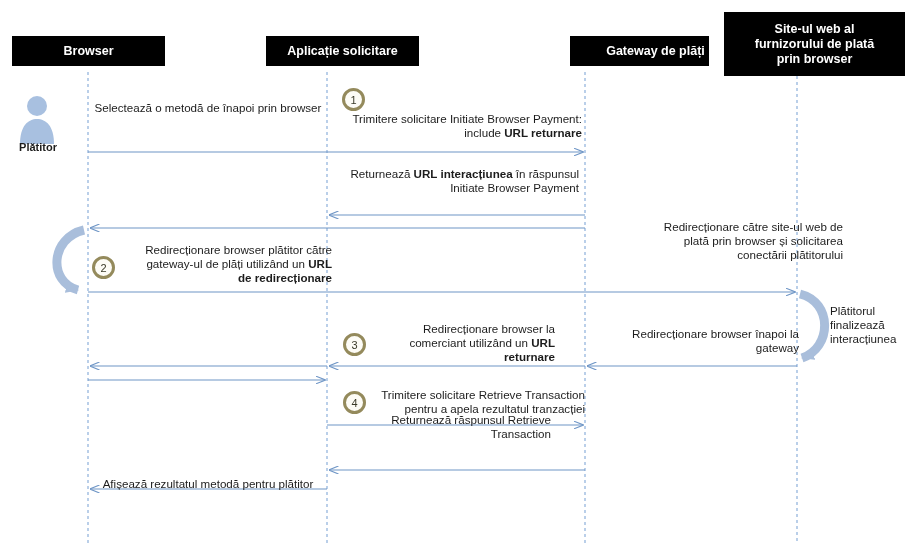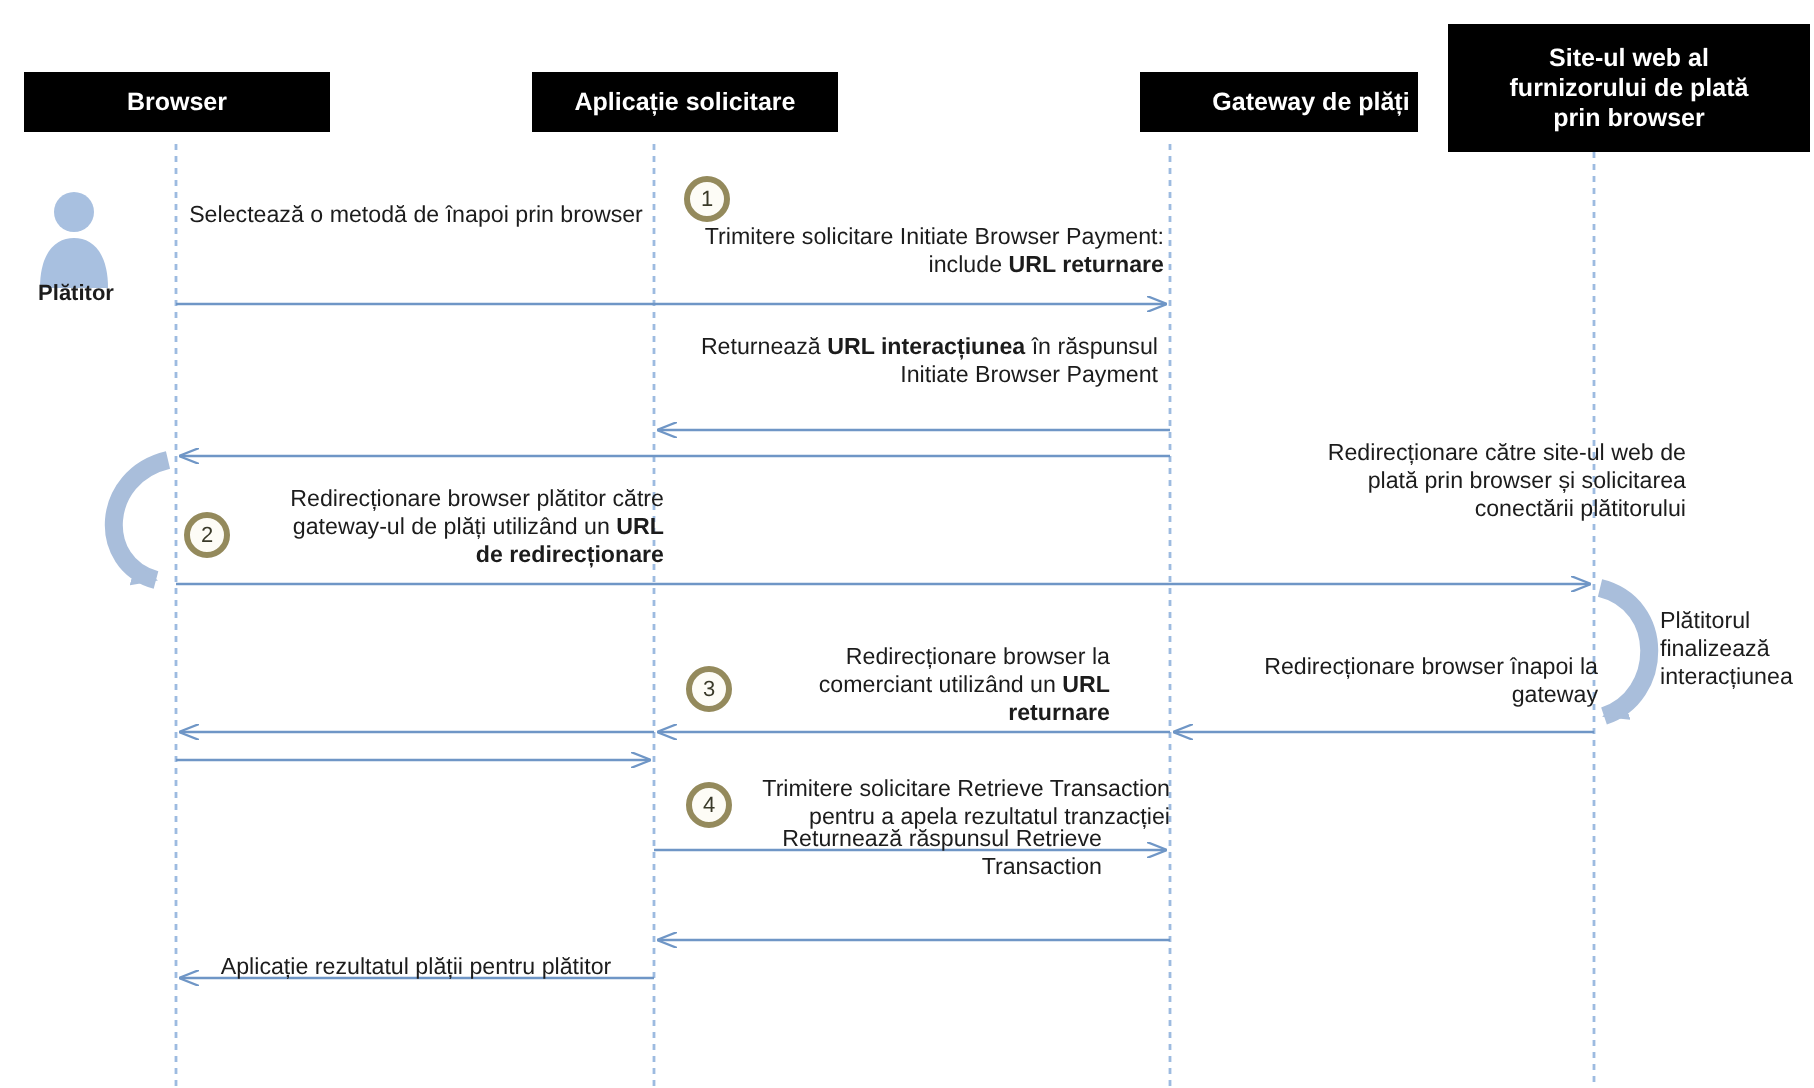--- a/index.html
+++ b/index.html
@@ -182,17 +182,17 @@
   <div class="msg" style="left:603px; top:220px; width:200px;margin-left:40px;">Redirecționare către site-ul web de plată prin browser și solicitarea conectării plătitorului</div>
 
   <div class="msg" style="left:370px; top:322px; width:185px;">Redirecționare browser la comerciant utilizând un <b>URL returnare</b></div>
 
   <div class="msg" style="left:603px; top:327px; width:180px;margin-left:16px;">Redirecționare browser înapoi la gateway</div>
 
   <div class="msg" style="left:370px; top:388px; width:215px;">Trimitere solicitare Retrieve Transaction pentru a apela rezultatul tranzacției</div>
 
   <div class="msg" style="left:341px; top:413px; width:210px;">Returnează răspunsul Retrieve Transaction</div>
 
-  <div class="msg center" style="left:90px; top:477px; width:236px;">Aplicație rezultatul plății pentru plătitor</div>
+  <div class="msg center" style="left:90px; top:477px; width:236px;">Afișează rezultatul metodă pentru plătitor</div>
 
   <div class="note" style="left:830px; top:304px; width:80px;">Plătitorul finalizează interacțiunea</div>
 
 </div>
 
 </body></html>

